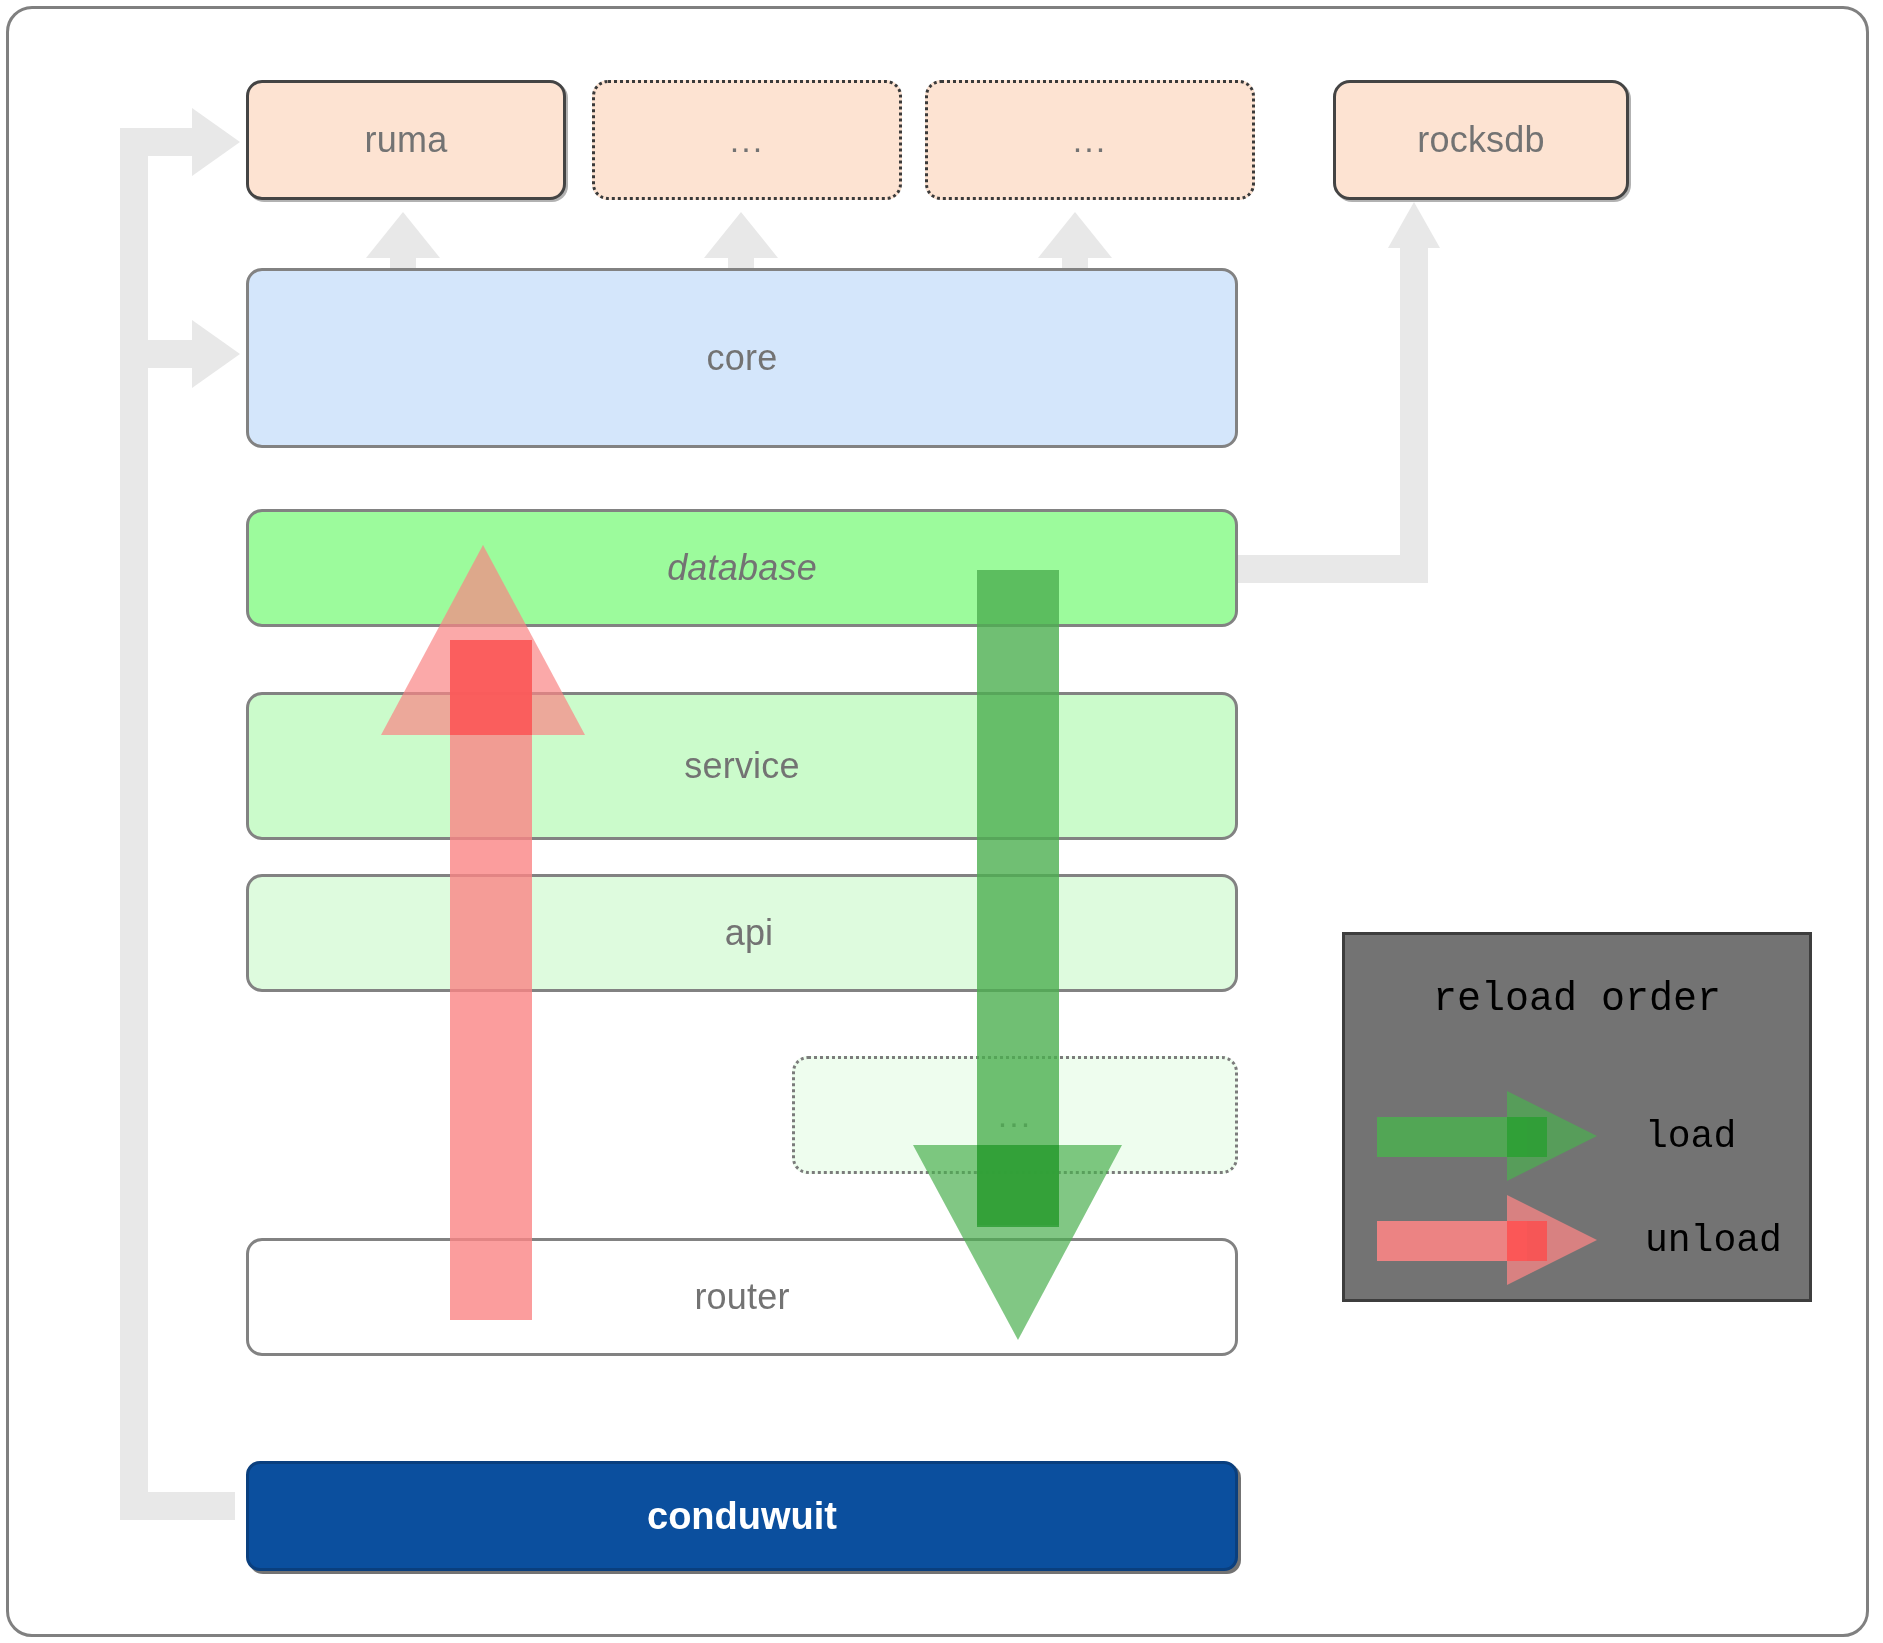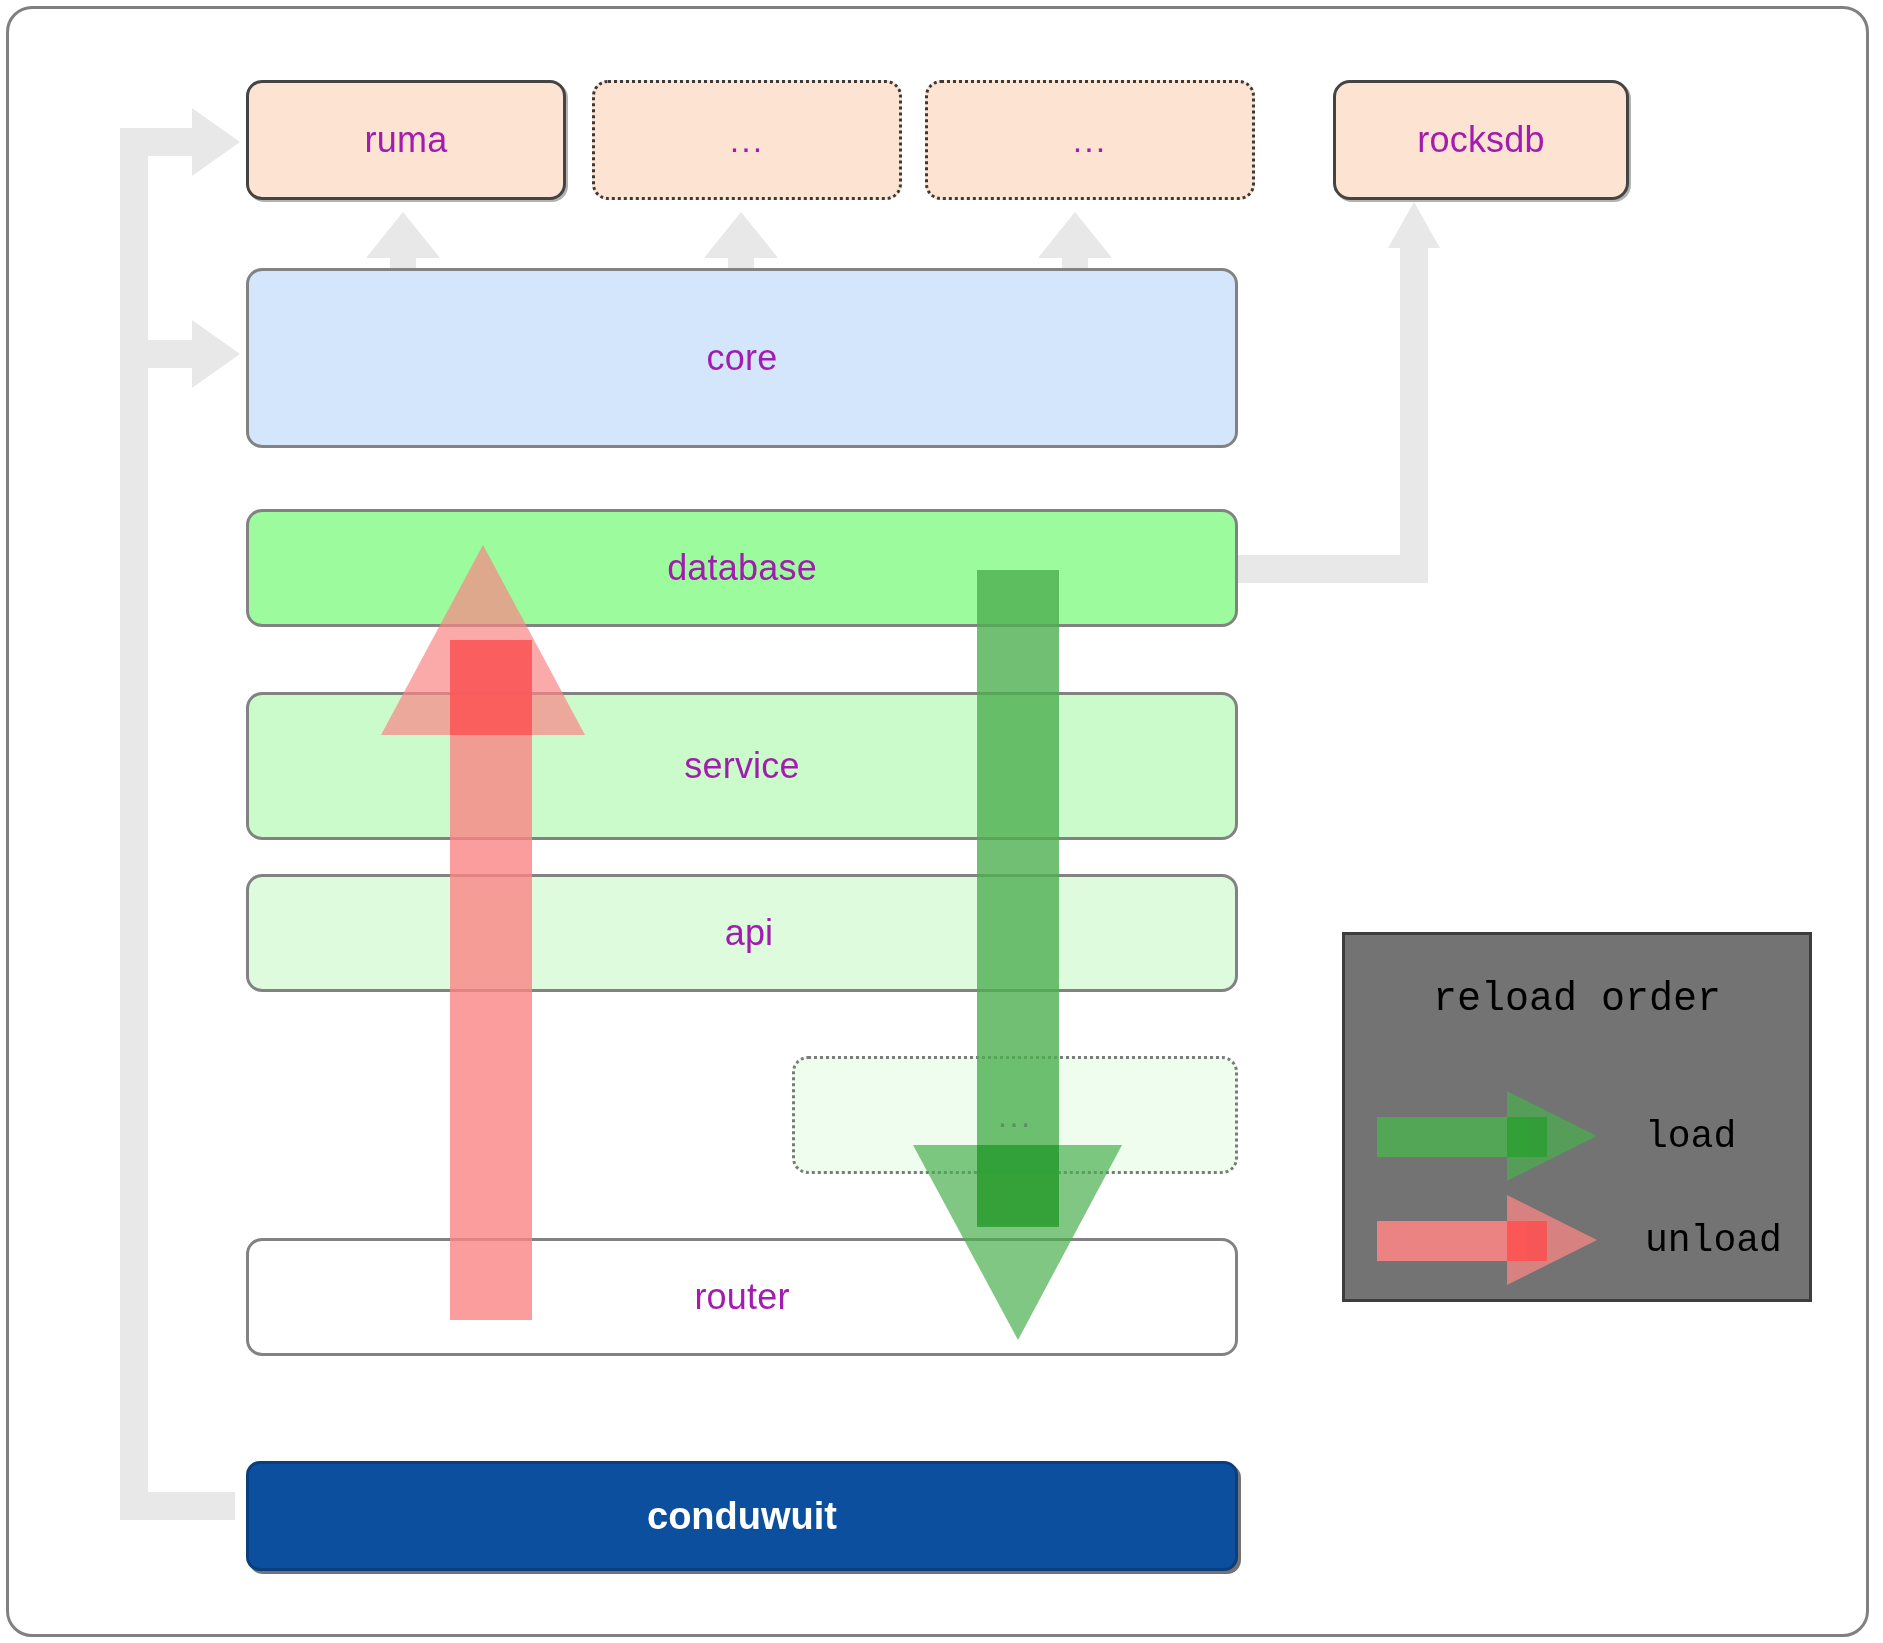--- a/index.html
+++ b/index.html
@@ -25,21 +25,21 @@
   }
 
   .node{
     position:absolute;
     box-sizing:border-box;
     display:flex;
     align-items:center;
     justify-content:center;
     border-radius:14px;
     font-size:36px;
-    color:#a21caf;
+    color:#737373;
     letter-spacing:.2px;
   }
   .node .lbl{pointer-events:none;}
 
   
   .dep{
     background:#fde3d2;
     border:3px solid #444444;
     border-radius:16px;
     height:120px;
@@ -52,21 +52,21 @@
   }
 
   
   .layer{
     border:3px solid #828282;
     border-radius:16px;
     left:246px;
     width:992px;
   }
   .layer.core{background:#d4e6fb;top:268px;height:180px;}
-  .layer.database{background:#9cfb9c;top:509px;height:118px;}
+  .layer.database{background:#9cfb9c;top:509px;height:118px;font-style:italic;}
   .layer.service{background:#cbfbcb;top:692px;height:148px;}
   .layer.api{background:#defbde;top:874px;height:118px;padding-left:14px;}
   .layer.admin{background:#eefdee;top:1056px;height:118px;width:448px;}
   .layer.dots-low{
     background:#eefdee;top:1056px;height:118px;
     left:792px;width:446px;
     border:3px dotted #7b7b7b;
   }
   .layer.router{background:#ffffff;top:1238px;height:118px;}
 

